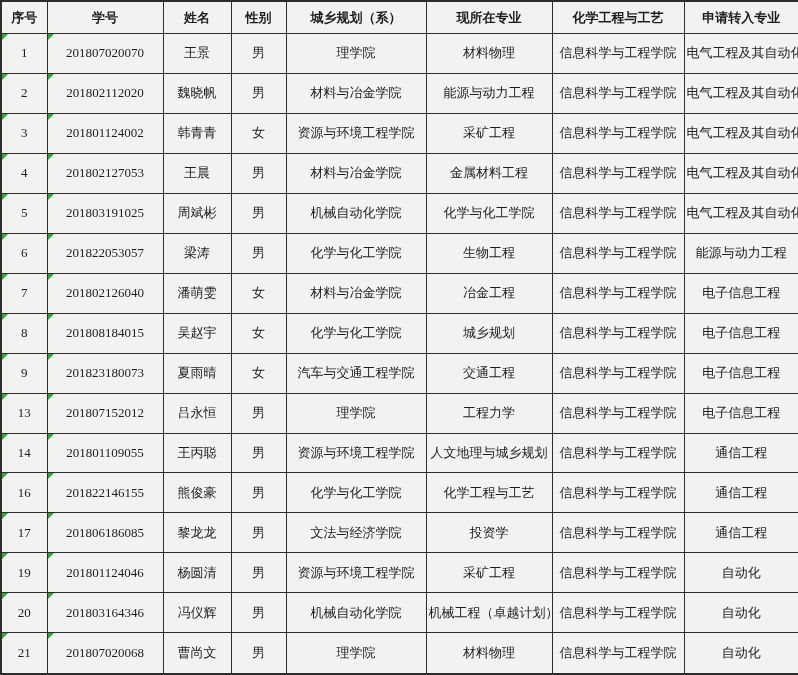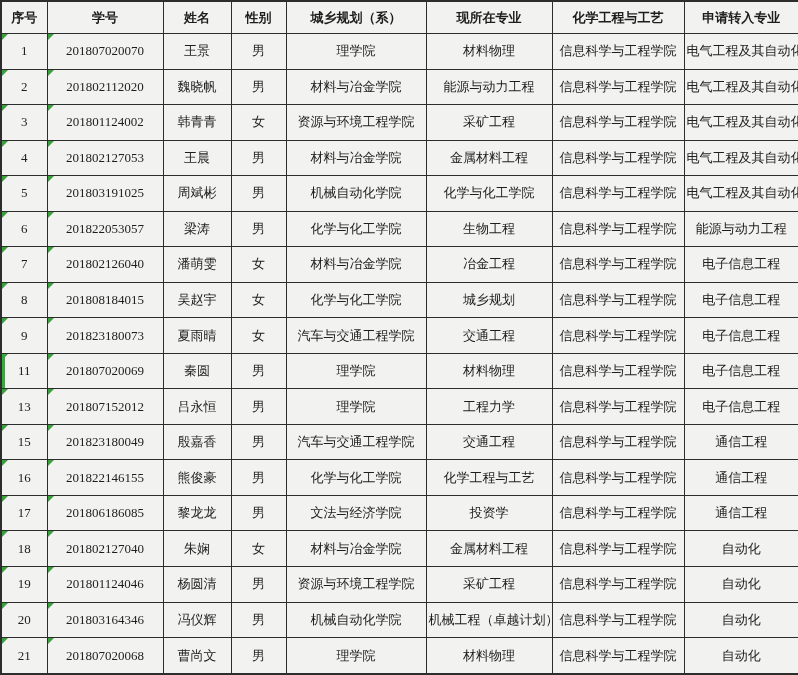--- a/index.html
+++ b/index.html
@@ -173,46 +173,36 @@
         <td>9<span class="tri"></span></td>
         <td>201823180073<span class="tri"></span></td>
         <td>夏雨晴</td>
         <td>女</td>
         <td>汽车与交通工程学院</td>
         <td>交通工程</td>
         <td>信息科学与工程学院</td>
         <td>电子信息工程</td>
       </tr>
       <tr>
-        <td class="green-left">11<span class="tri"></span></td>
-        <td>201807020069<span class="tri"></span></td>
-        <td>秦圆</td>
-        <td>男</td>
-        <td>理学院</td>
-        <td>材料物理</td>
-        <td>信息科学与工程学院</td>
-        <td>电子信息工程</td>
-      </tr>
-      <tr>
         <td>13<span class="tri"></span></td>
         <td>201807152012<span class="tri"></span></td>
         <td>吕永恒</td>
         <td>男</td>
         <td>理学院</td>
         <td>工程力学</td>
         <td>信息科学与工程学院</td>
         <td>电子信息工程</td>
       </tr>
       <tr>
-        <td>15<span class="tri"></span></td>
-        <td>201823180049<span class="tri"></span></td>
-        <td>殷嘉香</td>
-        <td>男</td>
-        <td>汽车与交通工程学院</td>
-        <td>交通工程</td>
+        <td>14<span class="tri"></span></td>
+        <td>201801109055<span class="tri"></span></td>
+        <td>王丙聪</td>
+        <td>男</td>
+        <td>资源与环境工程学院</td>
+        <td>人文地理与城乡规划</td>
         <td>信息科学与工程学院</td>
         <td>通信工程</td>
       </tr>
       <tr>
         <td>16<span class="tri"></span></td>
         <td>201822146155<span class="tri"></span></td>
         <td>熊俊豪</td>
         <td>男</td>
         <td>化学与化工学院</td>
         <td>化学工程与工艺</td>
@@ -221,30 +211,20 @@
       </tr>
       <tr>
         <td>17<span class="tri"></span></td>
         <td>201806186085<span class="tri"></span></td>
         <td>黎龙龙</td>
         <td>男</td>
         <td>文法与经济学院</td>
         <td>投资学</td>
         <td>信息科学与工程学院</td>
         <td>通信工程</td>
-      </tr>
-      <tr>
-        <td>18<span class="tri"></span></td>
-        <td>201802127040<span class="tri"></span></td>
-        <td>朱娴</td>
-        <td>女</td>
-        <td>材料与冶金学院</td>
-        <td>金属材料工程</td>
-        <td>信息科学与工程学院</td>
-        <td>自动化</td>
       </tr>
       <tr>
         <td>19<span class="tri"></span></td>
         <td>201801124046<span class="tri"></span></td>
         <td>杨圆清</td>
         <td>男</td>
         <td>资源与环境工程学院</td>
         <td>采矿工程</td>
         <td>信息科学与工程学院</td>
         <td>自动化</td>

